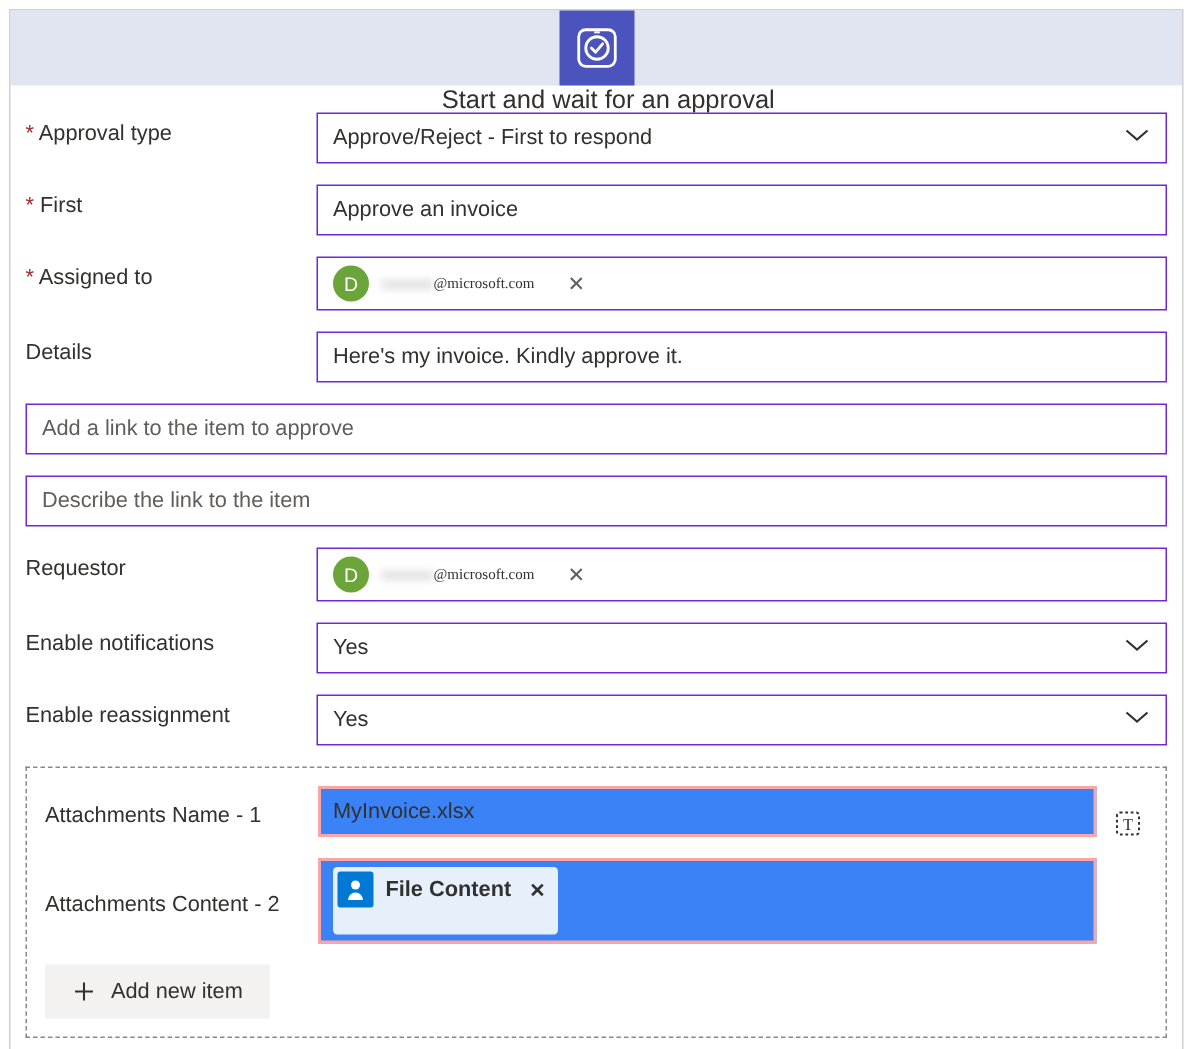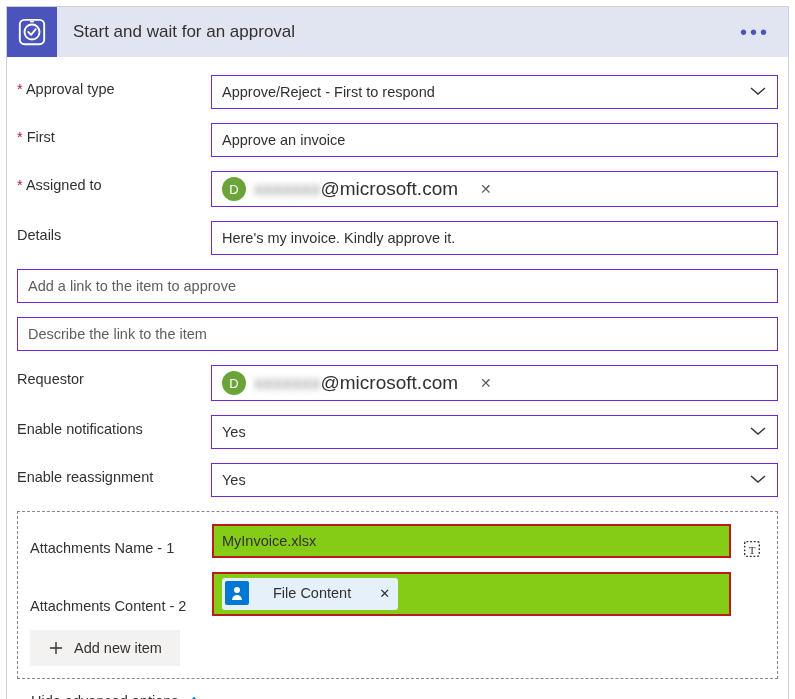--- a/index.html
+++ b/index.html
@@ -15,20 +15,21 @@
       border: 1px solid #d0d0d0;
       background: #fff;
     }
     .card-header {
       background: #e1e5f2;
       display: flex;
       align-items: center;
       padding: 0;
       height: 50px;
       position: relative;
+      flex-direction: column;
     }
     .header-icon-box {
       width: 50px;
       height: 50px;
       background: #4b53bc;
       display: flex;
       align-items: center;
       justify-content: center;
       flex-shrink: 0;
     }
@@ -100,57 +101,58 @@
       border-radius: 50%;
       background: #6ba53a;
       color: #fff;
       font-size: 13px;
       display: flex;
       align-items: center;
       justify-content: center;
       font-weight: 500;
     }
     .chip-text {
-      font-size: 19px;
-      color: #323130;
+      font-size: 10px;
+      color: #323130;
+      font-family: Liberation Serif, serif;
     }
     .chip-text .blur {
       filter: blur(3px);
       color: #888;
     }
     .chip-remove {
       margin-left: 10px;
       color: #605e5c;
       cursor: pointer;
       font-size: 14px;
       padding: 0 4px;
     }
     .attach-box {
       border: 1.5px dashed #8a8886;
       padding: 12px 12px 12px 12px;
       position: relative;
     }
     .attach-row {
       display: flex;
-      align-items: flex-end;
+      align-items: center;
       margin-bottom: 14px;
       min-height: 34px;
     }
     .attach-label {
       width: 182px;
       flex-shrink: 0;
       font-size: 14.5px;
       color: #323130;
       padding-top: 6px;
       line-height: 1.3;
     }
     .attach-control {
       flex: 1;
-      border: 2px solid #b91c1c;
-      background: #84cc16;
+      border: 2px solid #fca5a5;
+      background: #3b82f6;
       min-height: 34px;
       display: flex;
       align-items: center;
       padding: 4px 8px;
       font-size: 14.5px;
     }
     .dyn-icon {
       position: absolute;
       right: -2px;
       top: 12px;
@@ -165,23 +167,24 @@
     .attach-control-wrap {
       flex: 1;
       position: relative;
       margin-right: 34px;
     }
     .token {
       display: inline-flex;
       align-items: center;
       background: #e5f0fa;
       border-radius: 3px;
-      padding: 3px 8px 5px 3px;
-      gap: 24px;
-      font-size: 14.5px;
+      padding: 3px 8px 18px 3px;
+      gap: 8px;
+      font-size: 14.5px;
+      font-weight: bold;
     }
     .token-icon {
       width: 24px;
       height: 24px;
       background: #0078d4;
       display: flex;
       align-items: center;
       justify-content: center;
       border-radius: 2px;
     }

